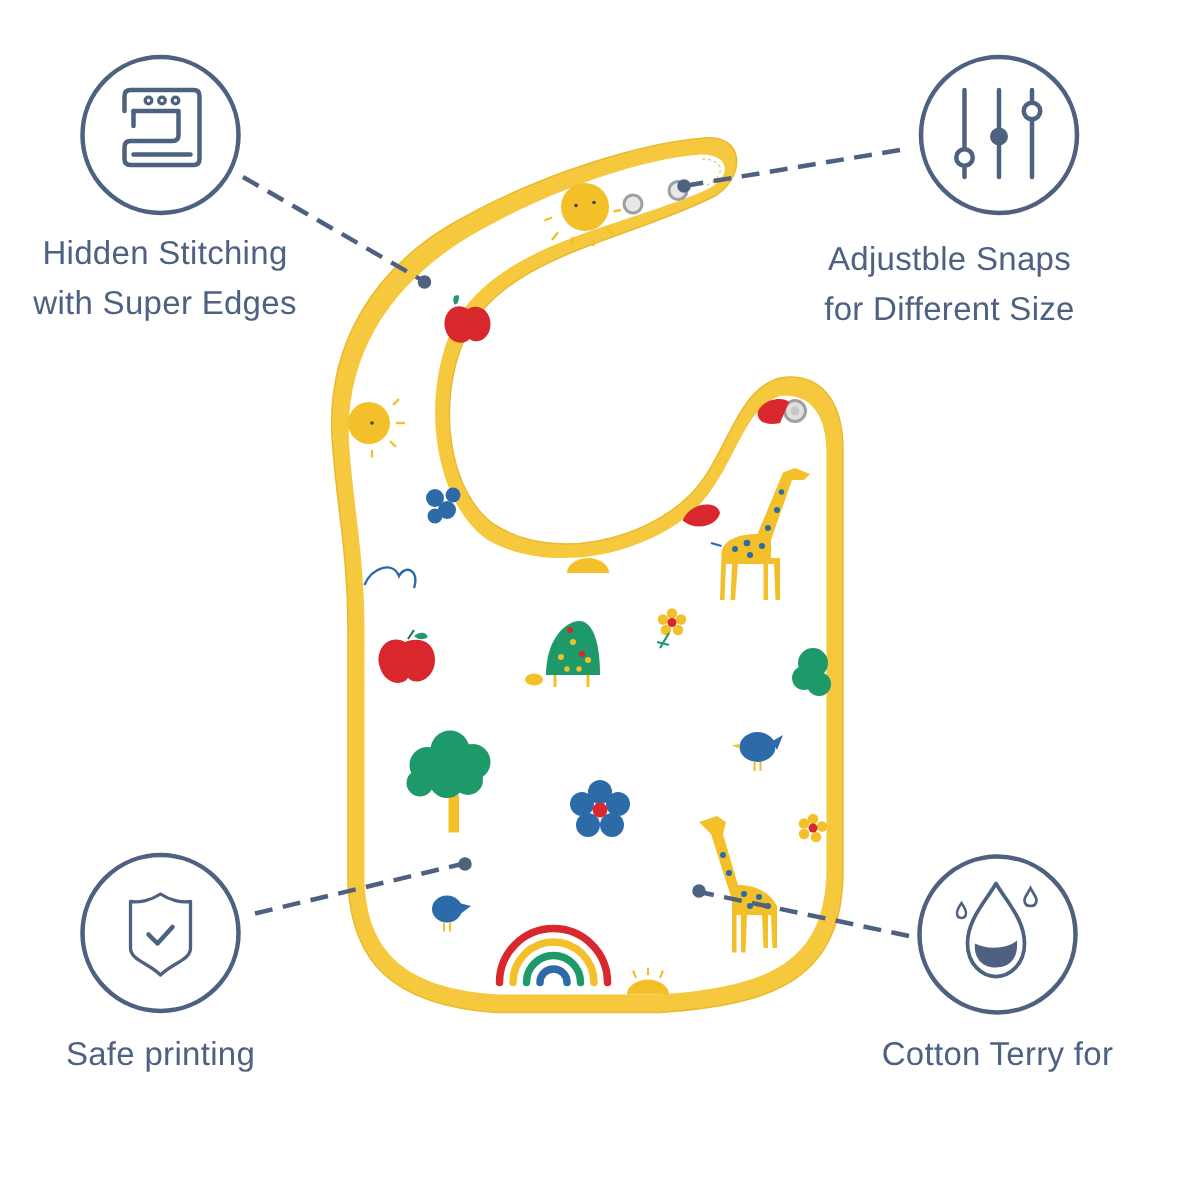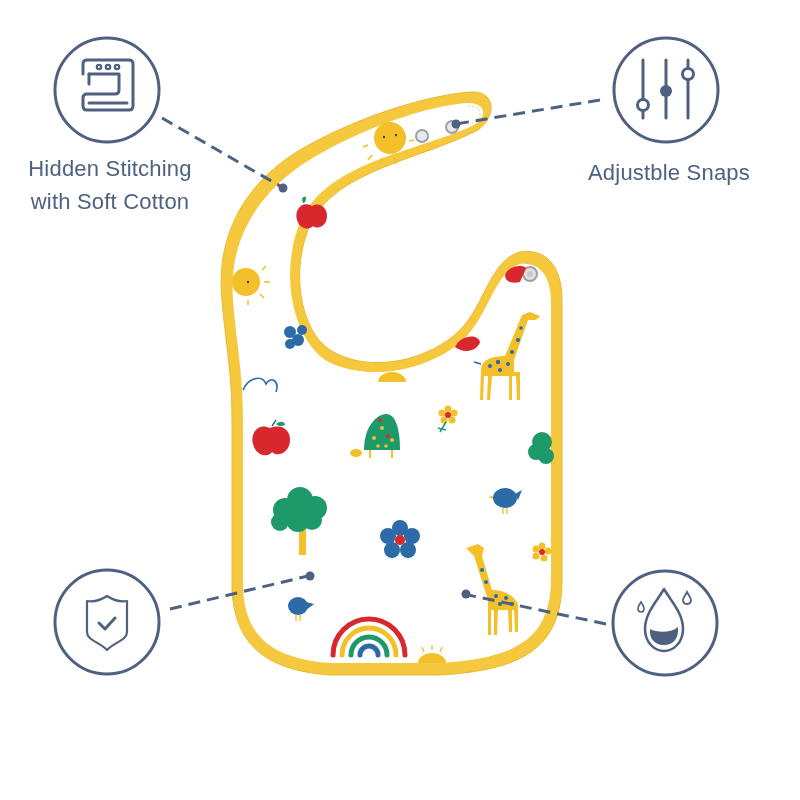--- a/index.html
+++ b/index.html
@@ -252,57 +252,60 @@
       </g>
       <g fill="none" stroke="#4e6180" stroke-width="2.2">
         <circle cx="46" cy="31" r="2.2"></circle>
           <circle cx="55" cy="31" r="2.2"></circle>
           <circle cx="64" cy="31" r="2.2"></circle>
       </g>
     </svg>
   </div>
   <div class="feature-label" style="left:10px; top:152px; width:200px;">
     <span>Hidden Stitching</span>
-    <span>with Soft Cotton</span>
+    <span>with Super Edges</span>
   </div>
 
   <div class="feature-icon" style="left:612px; top:36px;">
     <svg width="108" height="108" viewBox="0 0 108 108">
       <circle cx="54" cy="54" r="52" fill="none" stroke="#4e6180" stroke-width="3"></circle>
       <g stroke="#4e6180" stroke-width="3" stroke-linecap="round" fill="none">
         <line x1="31" y1="24" x2="31" y2="64"></line>
           <line x1="31" y1="75" x2="31" y2="82"></line>
         <line x1="54" y1="24" x2="54" y2="82"></line>
         <line x1="76" y1="24" x2="76" y2="32"></line>
           <line x1="76" y1="43" x2="76" y2="82"></line>
         <circle cx="31" cy="69" r="5.5" fill="#fff"></circle>
         <circle cx="76" cy="38" r="5.5" fill="#fff"></circle>
       </g>
       <circle cx="54" cy="55" r="6" fill="#4e6180"></circle>
     </svg>
   </div>
-  <div class="feature-label" style="left:564px; top:156px; width:210px;">
+  <div class="feature-label" style="left:528px; top:156px; width:210px;">
     <span>Adjustble Snaps</span>
+    <span>for Different Size</span>
   </div>
 
   <div class="feature-icon" style="left:53px; top:568px;">
     <svg width="108" height="108" viewBox="0 0 108 108">
       <circle cx="54" cy="54" r="52" fill="none" stroke="#4e6180" stroke-width="3"></circle>
       <path d="M 54 28 C 60 32, 68 34, 74 33 L 74 64 C 74 72, 62 74, 54 82 C 46 74, 34 72, 34 64 L 34 33 C 40 34, 48 32, 54 28 Z" fill="none" stroke="#4e6180" stroke-width="2.2" stroke-linejoin="round"></path>
       <path d="M 46 55 L 52 61 L 62 50" fill="none" stroke="#4e6180" stroke-width="3" stroke-linecap="round" stroke-linejoin="round"></path>
     </svg>
   </div>
   <div class="feature-label" style="left:7px; top:686px; width:200px;">
+    <span>Safe printing</span>
   </div>
 
   <div class="feature-icon" style="left:611px; top:569px;">
     <svg width="108" height="108" viewBox="0 0 108 108">
       <circle cx="54" cy="54" r="52" fill="none" stroke="#4e6180" stroke-width="3"></circle>
       <path d="M 53 20 C 46 32, 34 44, 34 60 C 34 74, 44 82, 53 82 C 62 82, 72 74, 72 60 C 72 44, 60 32, 53 20 Z" fill="none" stroke="#4e6180" stroke-width="2.5" stroke-linejoin="round"></path>
       <path d="M 39 60 C 46 64, 60 64, 67 58 C 68 70, 62 76, 53 76 C 44 76, 38 70, 39 60 Z" fill="#4e6180"></path>
       <path d="M 76 23 C 74 27, 72 29, 72 31 C 72 34, 74 35, 76 35 C 78 35, 80 34, 80 31 C 80 29, 78 27, 76 23 Z" fill="none" stroke="#4e6180" stroke-width="1.8"></path>
       <path d="M 30 33 C 28 36, 27 38, 27 39.5 C 27 42, 28.5 43, 30 43 C 31.5 43, 33 42, 33 39.5 C 33 38, 32 36, 30 33 Z" fill="none" stroke="#4e6180" stroke-width="1.6"></path>
     </svg>
   </div>
   <div class="feature-label" style="left:540px; top:686px; width:250px;">
+    <span>Cotton Terry for</span>
   </div>
 
 </div>
 
 </body></html>

